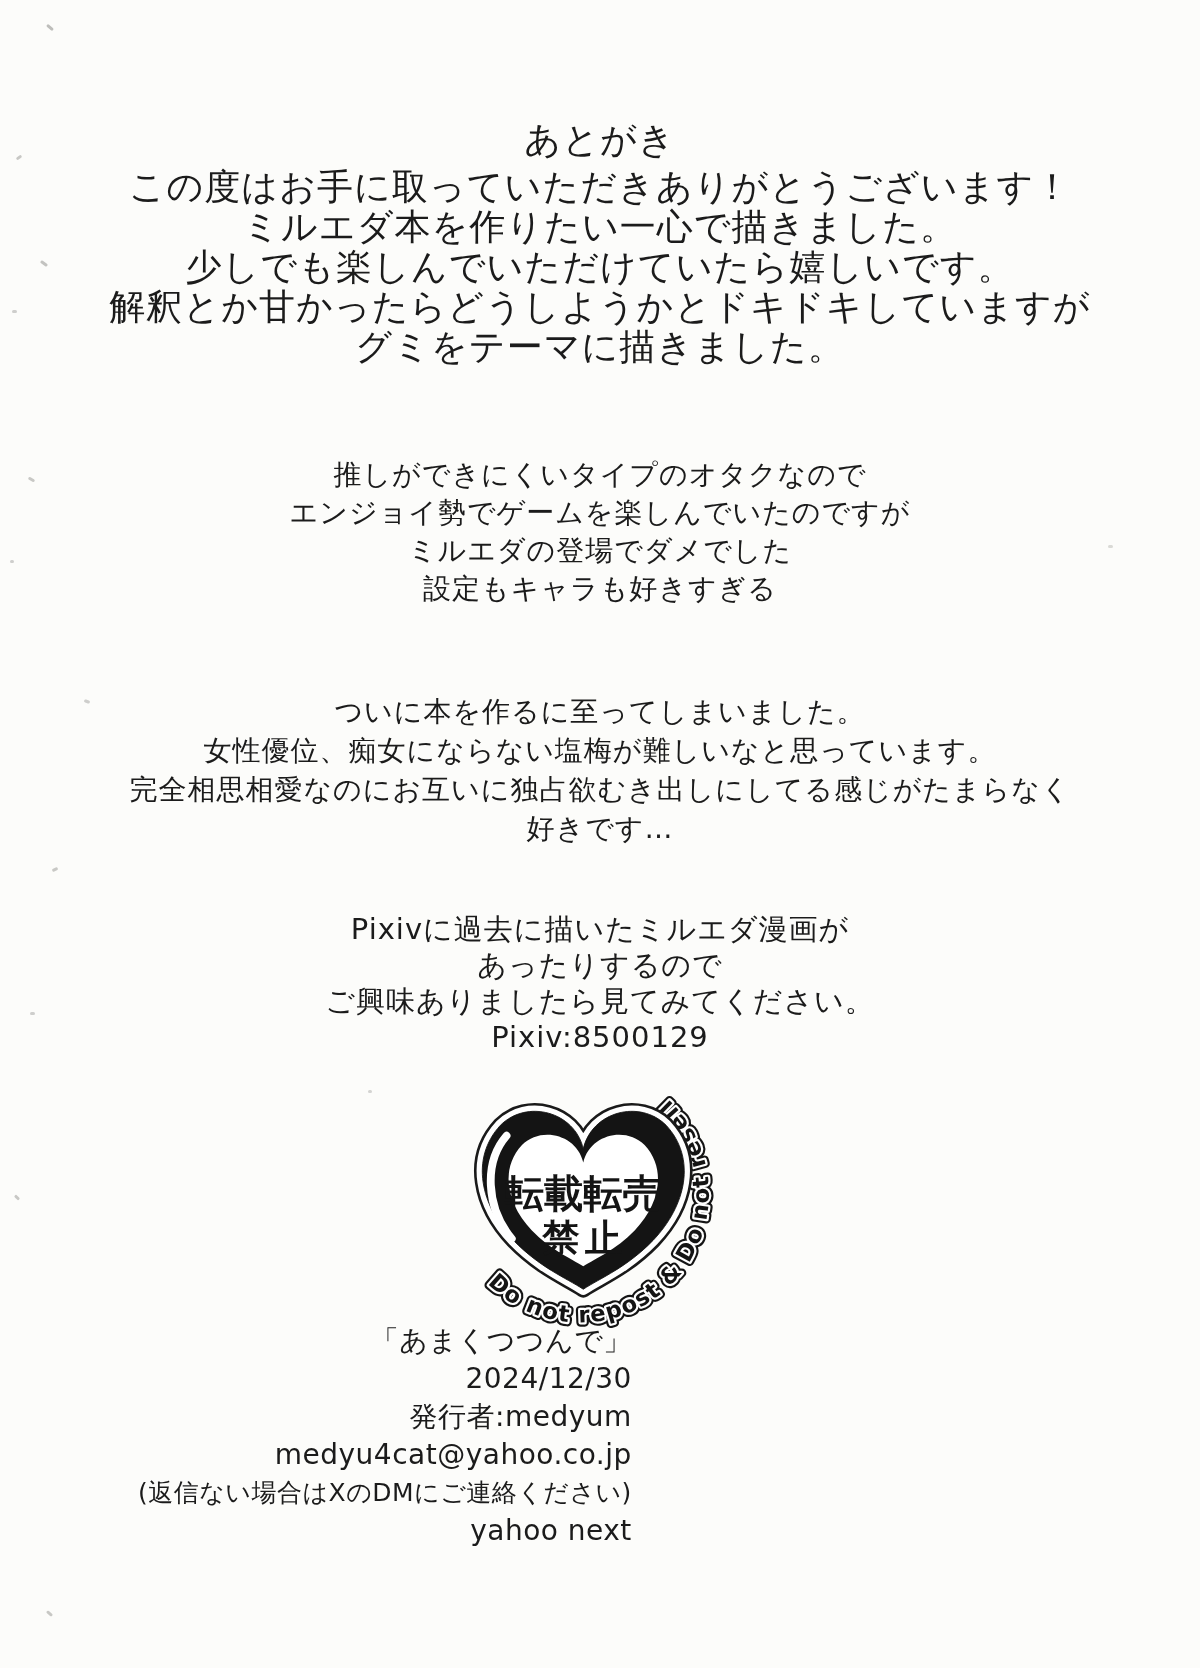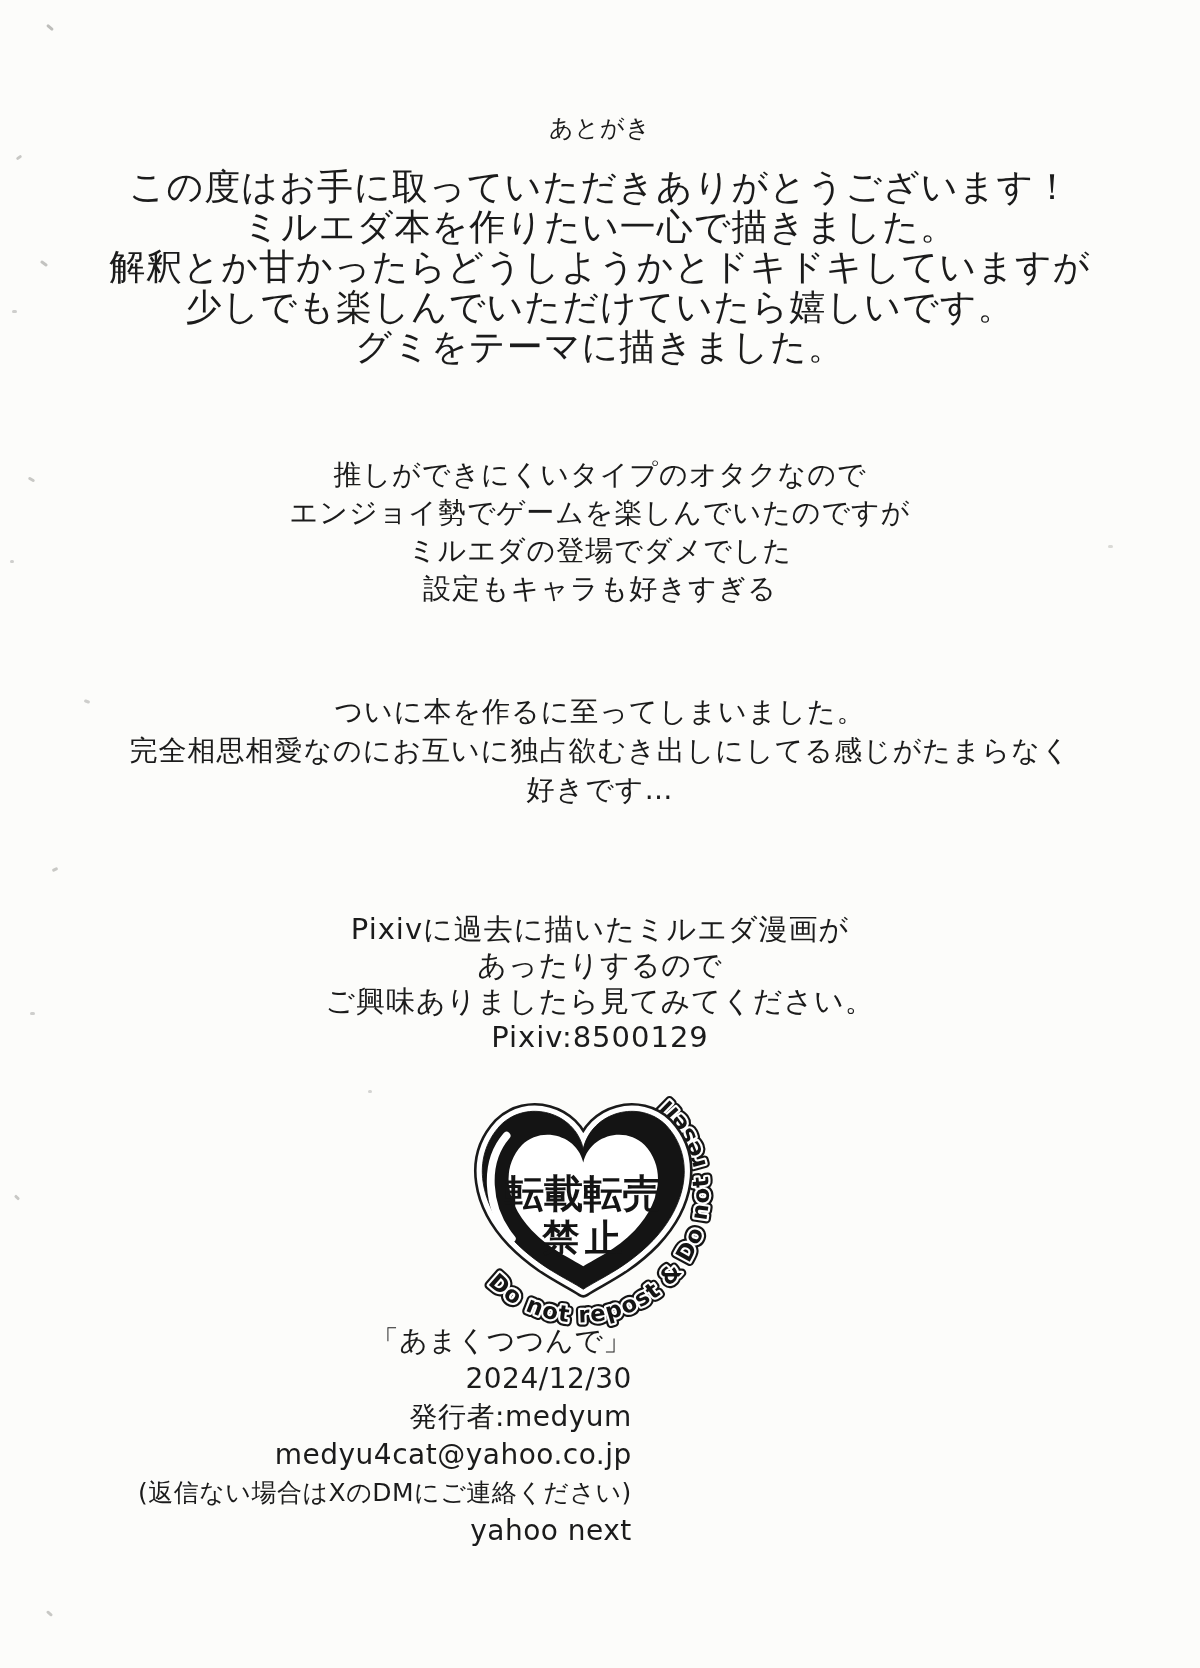--- a/index.html
+++ b/index.html
@@ -11,21 +11,21 @@
     overflow:hidden;
     font-family:"DejaVu Sans","Liberation Sans",sans-serif;
     color:#1b1b1b;
   }
   .center-block{
     position:absolute;left:0;width:1200px;
     text-align:center;
     letter-spacing:1px;
     font-weight:500;
   }
-  .afterword-title{top:108px;font-size:24px;line-height:40px;}
+  .afterword-title{top:120px;font-size:36px;line-height:40px;}
   .block-1{top:167px;font-size:36px;line-height:40px;}
   .block-2{top:456px;font-size:28px;line-height:38px;}
   .block-3{top:692px;font-size:28px;line-height:39px;}
   .block-4{top:911px;font-size:29px;line-height:36px;}
   .line{white-space:nowrap;}
   .stamp-wrap{
     position:absolute;left:442px;top:1058px;width:300px;height:295px;
   }
   .colophon{
     position:absolute;left:118px;top:1322px;
@@ -55,34 +55,35 @@
     <div class="speck" style="left:1108px;top:545px;width:5px;height:3px;opacity:.3"></div>
     <div class="speck" style="left:368px;top:1090px;width:4px;height:3px;opacity:.35"></div>
     <div class="speck" style="left:46px;top:1612px;width:7px;height:3px;transform:rotate(40deg);opacity:.45"></div>
   </div>
 
   <div class="center-block afterword-title">あとがき</div>
 
   <div class="center-block block-1">
     <div class="line">この度はお手に取っていただきありがとうございます！</div>
     <div class="line">ミルエダ本を作りたい一心で描きました。</div>
+    <div class="line">少しでも楽しんでいただけていたら嬉しいです。</div>
     <div class="line">解釈とか甘かったらどうしようかとドキドキしていますが</div>
-    <div class="line">少しでも楽しんでいただけていたら嬉しいです。</div>
     <div class="line">グミをテーマに描きました。</div>
   </div>
 
   <div class="center-block block-2">
     <div class="line">推しができにくいタイプのオタクなので</div>
     <div class="line">エンジョイ勢でゲームを楽しんでいたのですが</div>
     <div class="line">ミルエダの登場でダメでした</div>
     <div class="line">設定もキャラも好きすぎる</div>
   </div>
 
   <div class="center-block block-3">
     <div class="line">ついに本を作るに至ってしまいました。</div>
+    <div class="line">女性優位、痴女にならない塩梅が難しいなと思っています。</div>
     <div class="line">完全相思相愛なのにお互いに独占欲むき出しにしてる感じがたまらなく</div>
     <div class="line">好きです…</div>
   </div>
 
   <div class="center-block block-4">
     <div class="line">Pixivに過去に描いたミルエダ漫画が</div>
     <div class="line">あったりするので</div>
     <div class="line">ご興味ありましたら見てみてください。</div>
     <div class="line">Pixiv:8500129</div>
   </div>

